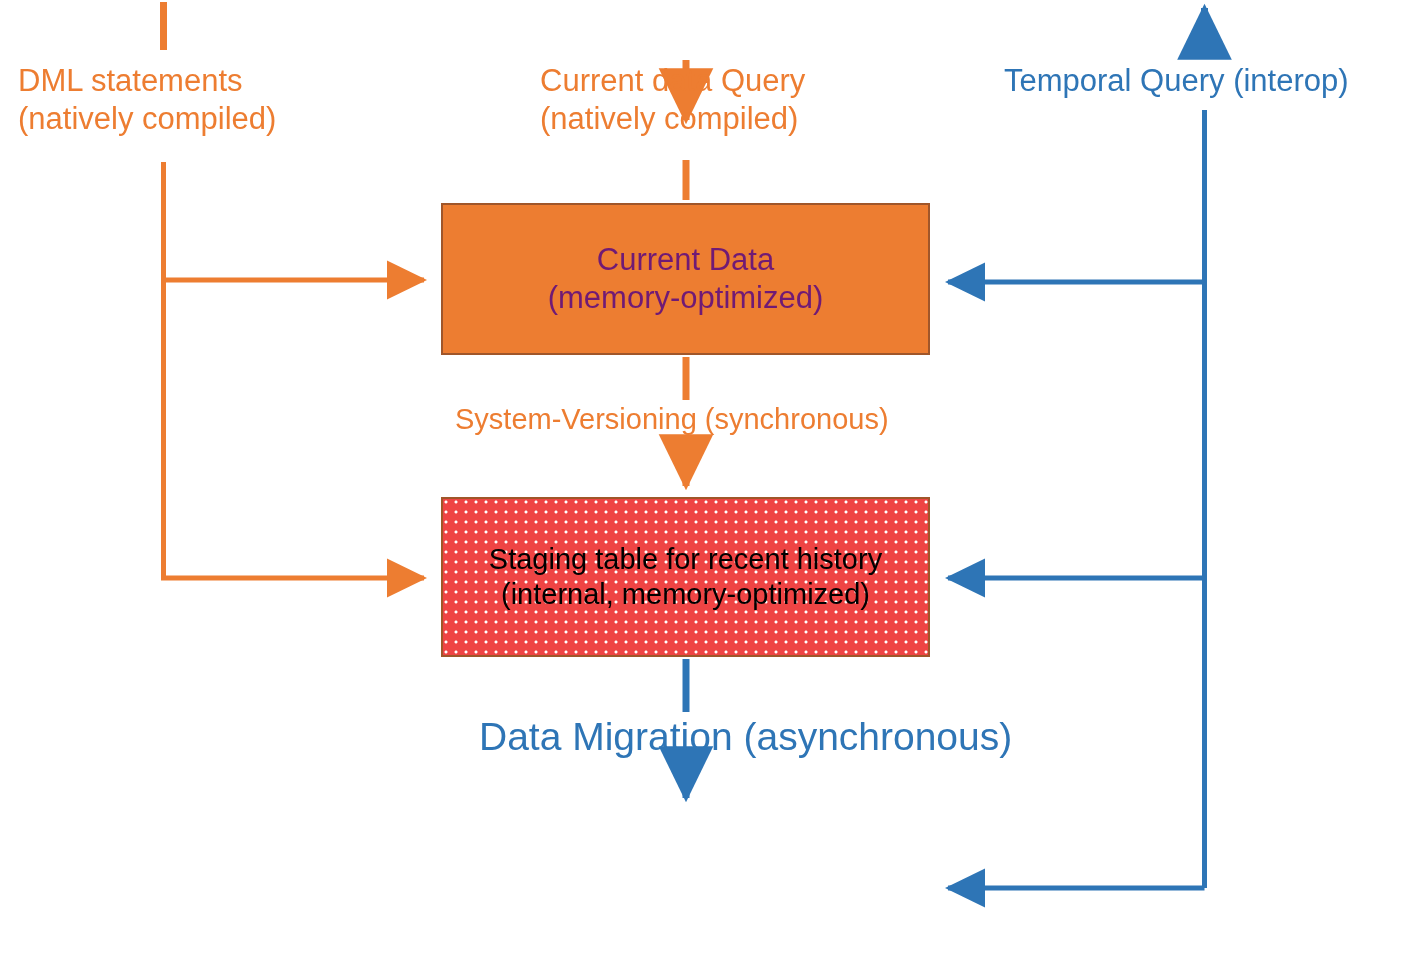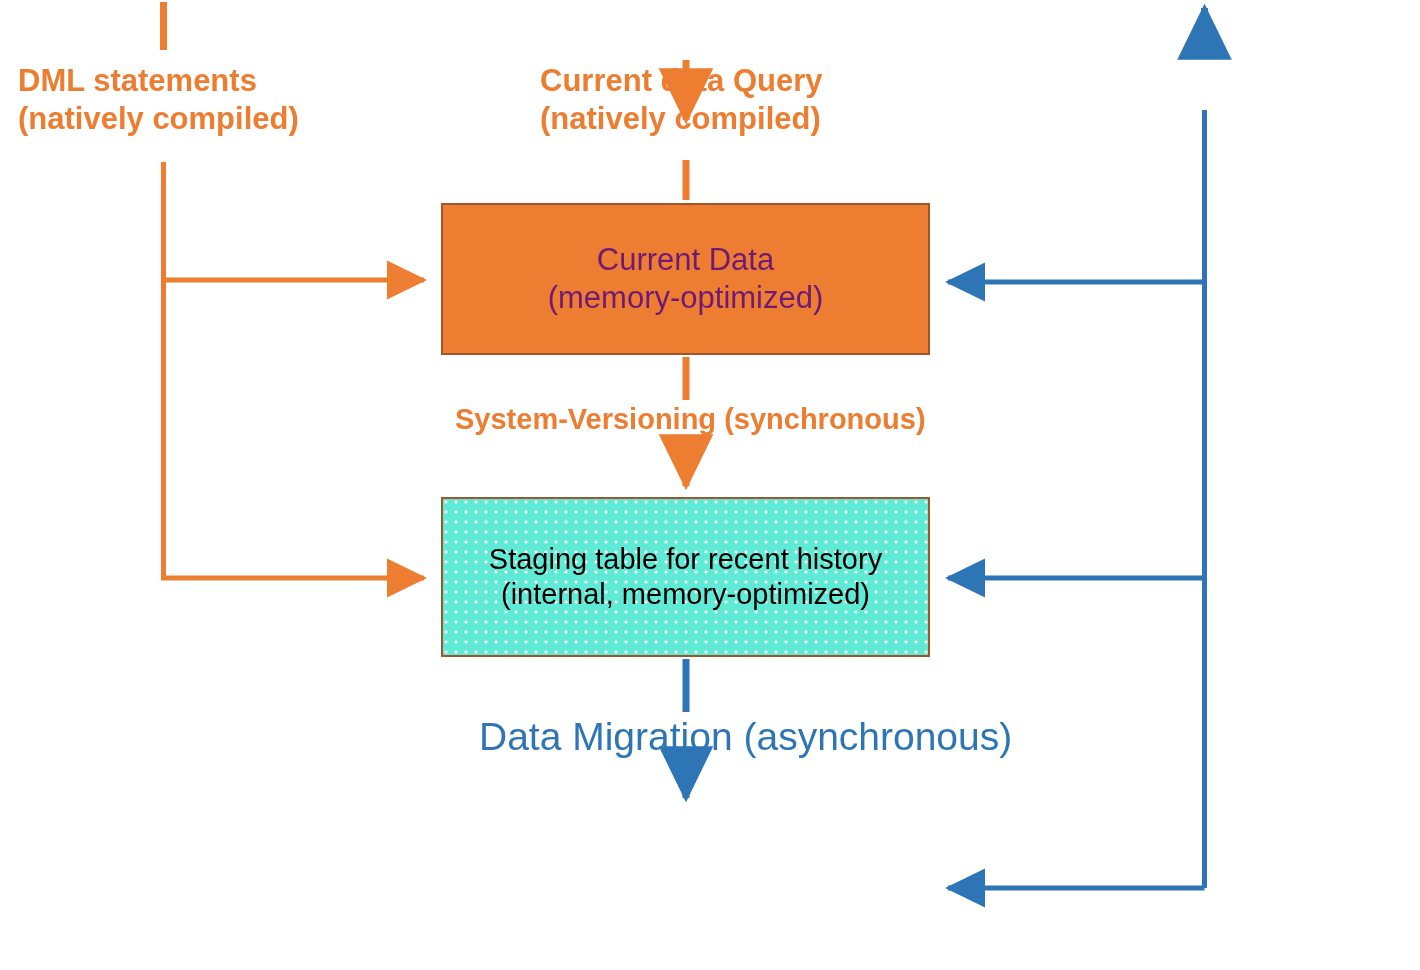--- a/index.html
+++ b/index.html
@@ -38,21 +38,21 @@
 
   #node-current-data {
     left: 441px; top: 203px; width: 489px; height: 152px;
     background: #ED7D31;
     border: 2px solid #A0562A;
     color: #701a75;
     font-size: 31px;
   }
   #node-staging {
     left: 441px; top: 497px; width: 489px; height: 160px;
-    background: #5eead4;
+    background: #ef4444;
     border: 2px solid #A0562A;
     color: #000000;
     font-size: 29px;
   }
   #node-staging .dots {
     position: absolute;
     left: 0; top: 0; right: 0; bottom: 0;
     z-index: 1;
     background-image:
       radial-gradient(circle at 2px 2px, #ffffff 1.4px, rgba(255,255,255,0) 1.7px);
@@ -66,21 +66,21 @@
     color: #ffffff;
     font-size: 31px;
   }
 
   
   .label {
     position: absolute;
     white-space: pre-line;
     line-height: 1.22;
   }
-  .label.orange { color: #ED7D31; font-weight: bold; }
+  .label.orange { color: #ED7D31; }
   .label.blue   { color: #2E75B6; }
 
   #label-dml {
     left: 18px; top: 62px;
     font-size: 31px;
     text-align: left;
   }
   #label-current-query {
     left: 540px; top: 62px;
     font-size: 31px;
@@ -155,18 +155,19 @@
 (internal, memory-optimized)</span>
   </div>
 
 
   <div class="label orange" id="label-dml">DML statements
 (natively compiled)</div>
 
   <div class="label orange" id="label-current-query">Current data Query
 (natively compiled)</div>
 
+  <div class="label blue" id="label-temporal-query">Temporal Query (interop)</div>
 
   <div class="label orange" id="label-system-versioning">System-Versioning (synchronous)</div>
 
   <div class="label blue" id="label-data-migration">Data  Migration (asynchronous)</div>
 
 </div>
 
 </body></html>

